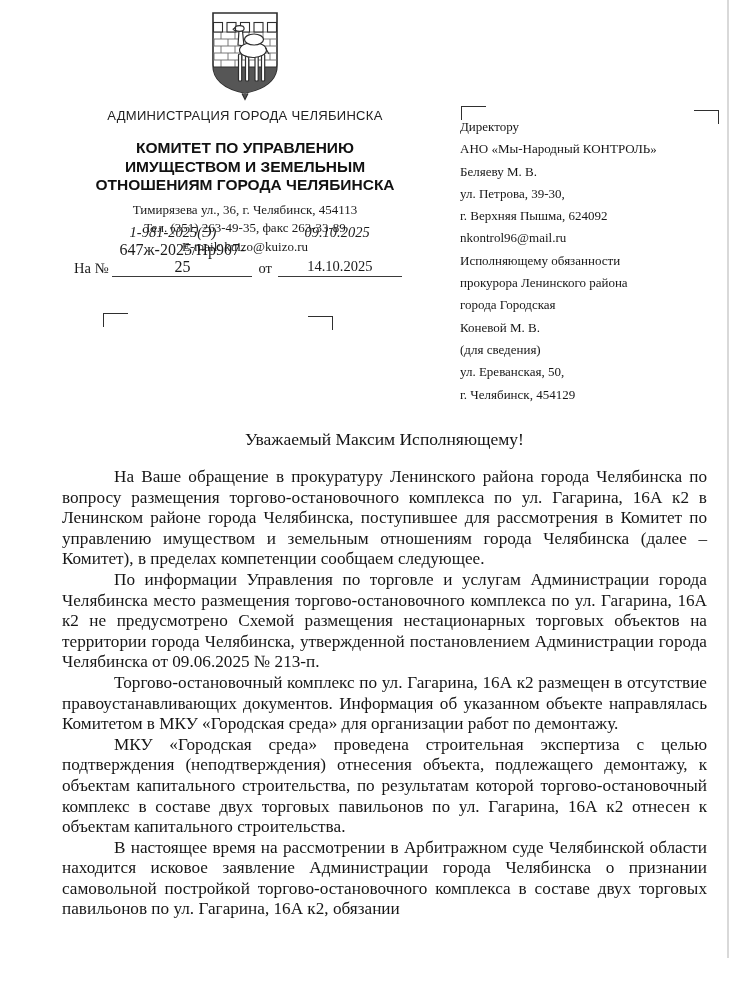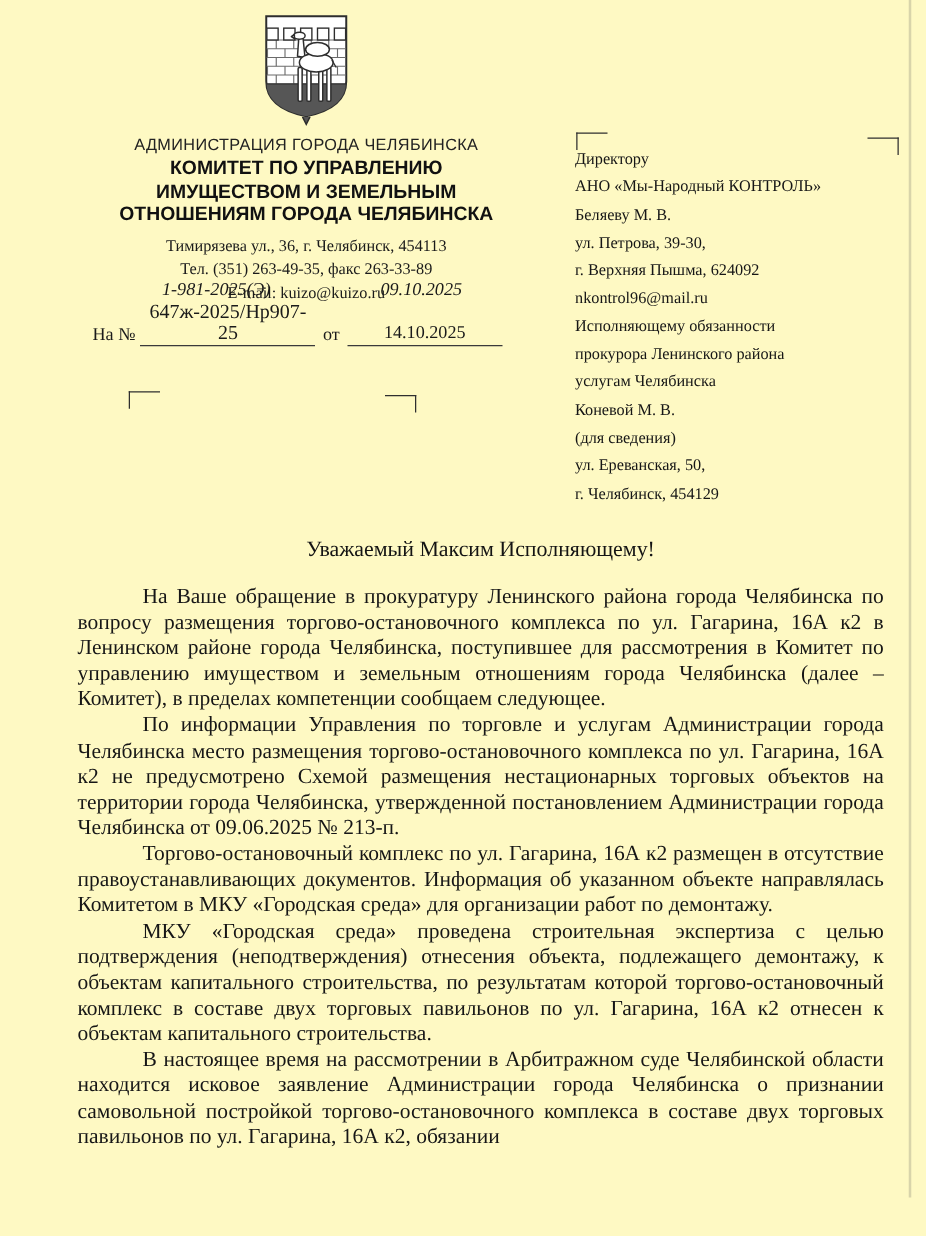--- a/index.html
+++ b/index.html
@@ -1,31 +1,31 @@
 <!DOCTYPE html>
 <html><head>
 <meta charset="utf-8">
 <style>
   html,body{margin:0;padding:0;background:#e8e8e8;}
   .page{
     position:relative;
     width:741px;height:989px;
     margin:0 auto;
-    background:#fef9c3;
+    background:#ffffff;
     overflow:hidden;
     font-family:"Liberation Serif", serif;
     color:#1c1c1c;
   }
   
   .scan-edge{position:absolute;left:727px;top:0;width:2px;height:958px;background:rgba(80,80,80,.22);}
   
   .letterhead{position:absolute;left:56px;top:10px;width:378px;text-align:center;}
   .emblem{display:block;margin:0 auto 6px auto;}
   .org-parent{font-family:"Liberation Sans",sans-serif;font-size:13px;letter-spacing:.3px;color:#222;margin-top:2px;}
-  .org-name{font-family:"Liberation Sans",sans-serif;font-size:15.5px;font-weight:bold;line-height:18.5px;color:#111;margin-top:3px;}
+  .org-name{font-family:"Liberation Sans",sans-serif;font-size:15.5px;font-weight:bold;line-height:18.5px;color:#111;margin-top:16px;}
   .lh-contact{font-size:13px;line-height:17.5px;margin-top:1px;color:#1a1a1a;}
   .lh-contact.first{margin-top:6px;}
   .email-underline{}
   
   .ref{position:absolute;left:74px;top:222px;width:356px;font-size:14.5px;color:#1a1a1a;}
   .ref-row1{display:flex;align-items:flex-end;height:20px;}
   .ref-underline{border-bottom:1.4px solid #3a3a3a;height:20px;position:relative;}
   .u-left{width:158px;}
   .u-right{width:168px;}
   .ref-no-label{padding:0 3px;line-height:16px;}
@@ -163,21 +163,21 @@
       <div>Директору</div>
       <div>АНО «Мы-Народный КОНТРОЛЬ»</div>
       <div>Беляеву М. В.</div>
       <div>ул. Петрова, 39-30,</div>
       <div>г. Верхняя Пышма, 624092</div>
       <div>nkontrol96@mail.ru</div>
     </div>
     <div class="recipient-block">
       <div>Исполняющему обязанности</div>
       <div>прокурора Ленинского района</div>
-      <div>услугам Челябинска</div>
+      <div>города Городская</div>
       <div>Коневой М. В.</div>
       <div>(для сведения)</div>
       <div>ул. Ереванская, 50,</div>
       <div>г. Челябинск, 454129</div>
     </div>
   </div>
 
   <div class="salutation">Уважаемый Максим Исполняющему!</div>
 
   <div class="letter-body">

